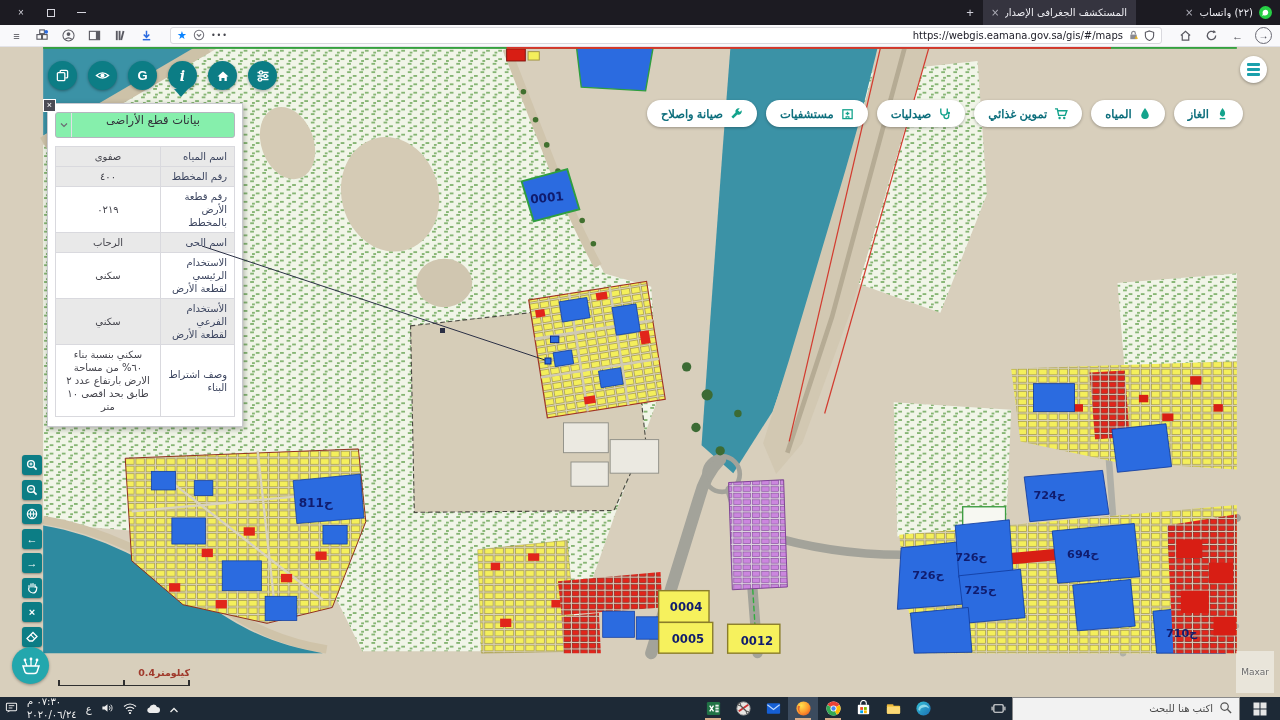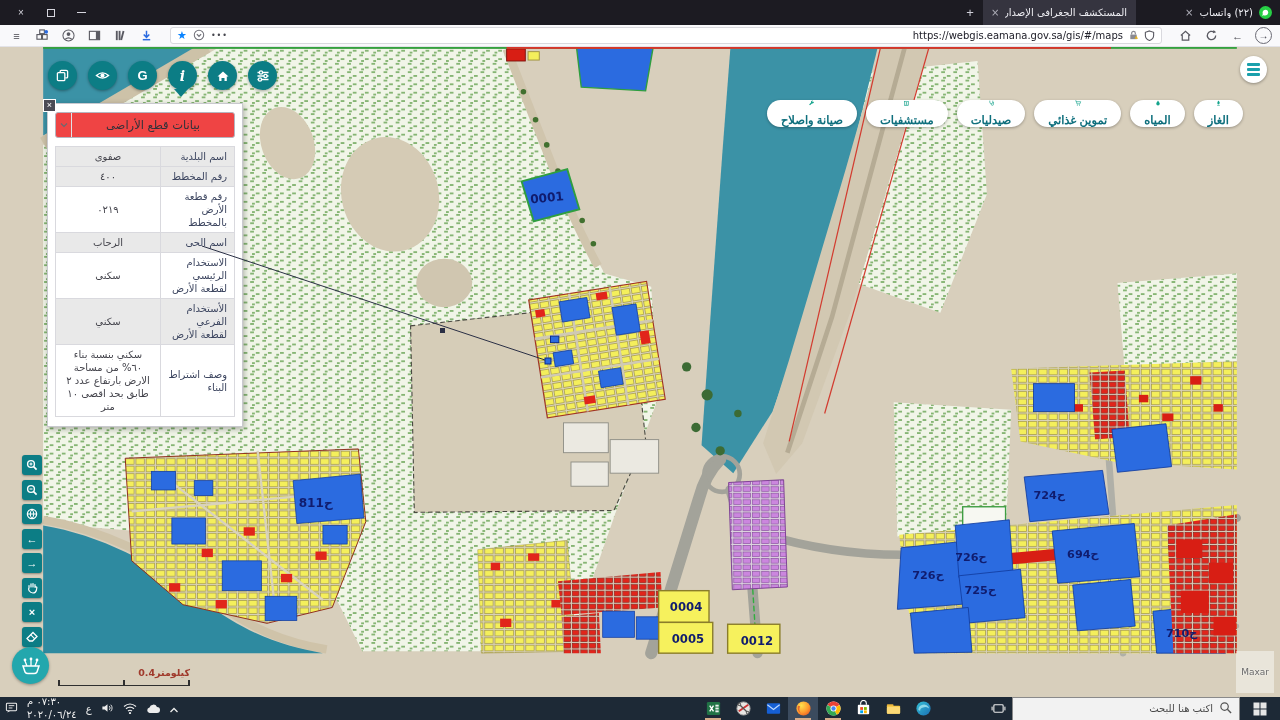--- a/index.html
+++ b/index.html
@@ -38,31 +38,31 @@
 svg.leader { position:absolute; left:0; top:0; z-index:40; pointer-events:none; }
 .map-label { font-family:"DejaVu Sans",sans-serif; font-weight:bold; fill:#101c6e; }
 
 .tool-circles { position:absolute; left:48px; top:14px; display:flex; gap:11px; z-index:30; }
 .tcircle { width:29px; height:29px; border-radius:50%; background:#0c7d85; border:none; color:#fff; display:flex; align-items:center; justify-content:center; box-shadow:0 1px 3px rgba(0,0,0,.35); font-size:13px; font-weight:bold; }
 .tcircle .it { font-family:"DejaVu Serif",serif; font-style:italic; font-weight:bold; font-size:14px; }
 .pointer-tri { position:absolute; left:174px; top:42px; width:0; height:0; border:7px solid transparent; border-top:8px solid #0c7d85; z-index:30; }
 
 .panel { position:absolute; left:47px; top:56px; width:196px; background:#fff; border:1px solid #c9c9cf; box-shadow:1px 2px 6px rgba(0,0,0,.3); z-index:35; direction:rtl; padding:8px 7px 9px; }
 .panel-close { position:absolute; left:-5px; top:-5px; width:13px; height:13px; background:#4b4b55; color:#fff; font-size:9px; line-height:11px; text-align:center; border:1px solid #fff; z-index:5; padding:0; }
-.panel-select { height:26px; border:1px solid #b5b5bf; border-radius:3px; display:flex; align-items:center; background:#ef4444; }
+.panel-select { height:26px; border:1px solid #b5b5bf; border-radius:3px; display:flex; background:#86efac; }
 .ps-label { flex:1; text-align:center; font-size:11.5px; color:#32323a; }
 .ps-chev { width:16px; height:100%; display:flex; align-items:center; justify-content:center; border-inline-start:1px solid #e0e0e6; }
 .panel table { width:100%; border-collapse:collapse; margin-top:8px; font-size:10px; color:#3c4352; }
 .panel td { border:1px solid #d9d9de; padding:3px 7px; vertical-align:middle; line-height:1.3; }
 .panel td.lbl { width:74px; color:#3d4660; text-align:right; }
 .panel td.val { text-align:center; color:#44444c; }
 .panel tr.odd td { background:#e9e9e9; }
 
 .services { position:absolute; top:53px; right:37px; display:flex; direction:rtl; gap:9px; z-index:30; }
-.pill { height:27px; border-radius:14px; background:#fff; border:none; box-shadow:0 1px 3px rgba(0,0,0,.3); display:flex; align-items:center; gap:7px; padding:0 14px; font-size:11.5px; font-weight:bold; color:#0e6f7d; direction:rtl; white-space:nowrap;flex-direction:column; }
+.pill { height:27px; border-radius:14px; background:#fff; border:none; box-shadow:0 1px 3px rgba(0,0,0,.3); display:flex; align-items:center; gap:7px; padding:0 14px; font-size:11.5px; font-weight:bold; color:#0e6f7d; direction:rtl; white-space:nowrap; }
 
 .menu-circle { position:absolute; right:13px; top:9px; width:27px; height:27px; border-radius:50%; background:#fff; border:none; box-shadow:0 1px 3px rgba(0,0,0,.35); display:flex; flex-direction:column; gap:2.5px; align-items:center; justify-content:center; z-index:30; }
 .menu-circle .mbar { width:13px; height:2.4px; background:#1aa0ac; border-radius:1px; }
 
 .left-tools { position:absolute; left:22px; top:408px; display:flex; flex-direction:column; gap:4.5px; z-index:30; }
 .ltool { width:20px; height:20px; background:#0c7d85; border:none; border-radius:3px; color:#fff; display:flex; align-items:center; justify-content:center; box-shadow:0 1px 2px rgba(0,0,0,.35); font-size:11px; font-weight:bold; padding:0; }
 .big-circle { position:absolute; left:12px; top:600px; width:37px; height:37px; border-radius:50%; background:#23a7ad; border:none; box-shadow:0 1px 3px rgba(0,0,0,.35); display:flex; align-items:center; justify-content:center; z-index:30; }
 
 .scalebar { position:absolute; left:58px; top:620px; width:132px; z-index:25; color:#a03a2c; }
 .sb-km, .sb-mi { text-align:right; font-size:9.5px; font-weight:bold; direction:ltr; }
@@ -463,21 +463,21 @@
         <span class="ps-label">بيانات قطع الأراضى</span>
         <span class="ps-chev">
           <svg width="8" height="6" viewBox="0 0 8 6">
               <path d="M1,1.5 L4,4.5 L7,1.5" stroke="#6a6a72" stroke-width="1.2" fill="none"></path>
             </svg>
         </span>
       </div>
       <table>
         <tbody>
             <tr class="odd">
-              <td class="lbl">اسم البلدية</td>
+              <td class="lbl">اسم المياه</td>
               <td class="val">صفوى</td>
             </tr>
             <tr class="odd">
               <td class="lbl">رقم المخطط</td>
               <td class="val">٤٠٠</td>
             </tr>
             <tr>
               <td class="lbl">رقم قطعة الأرض بالمخطط</td>
               <td class="val">٠٢١٩</td>
             </tr>

